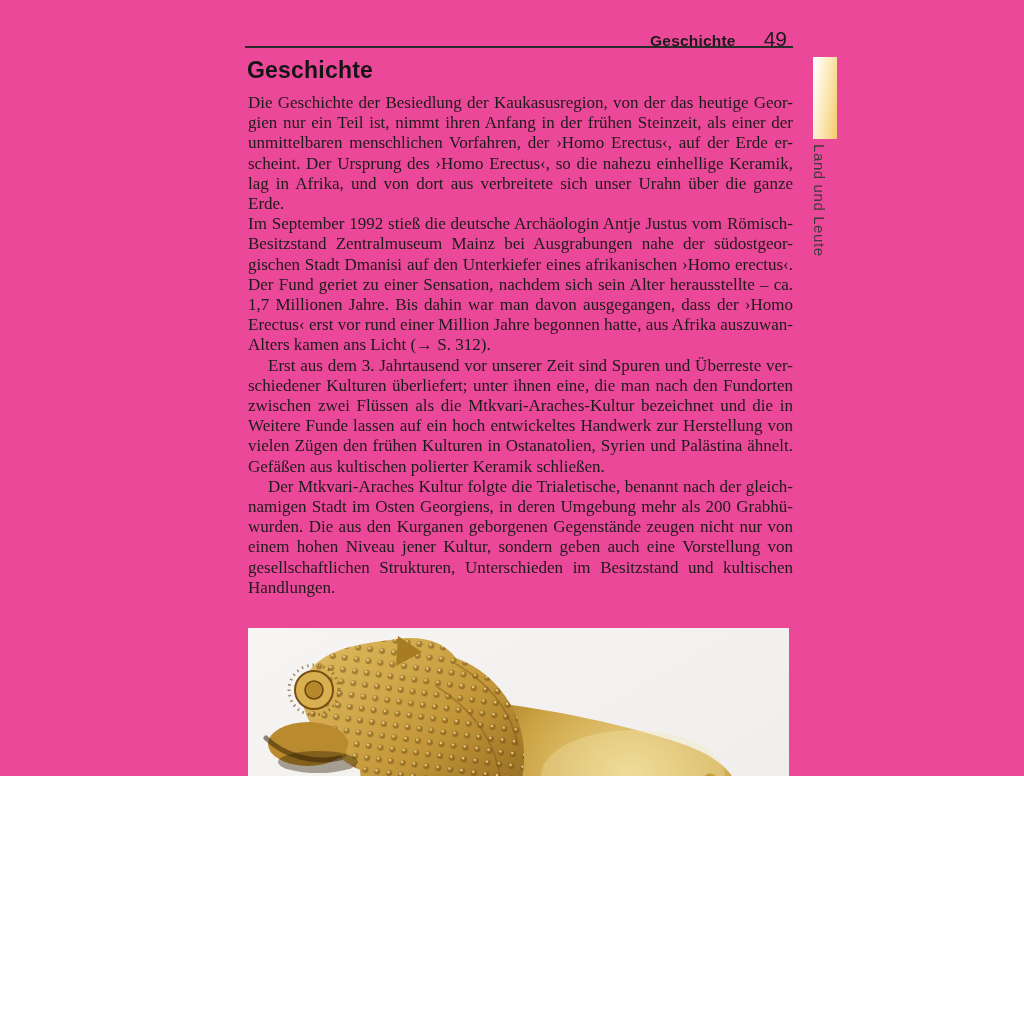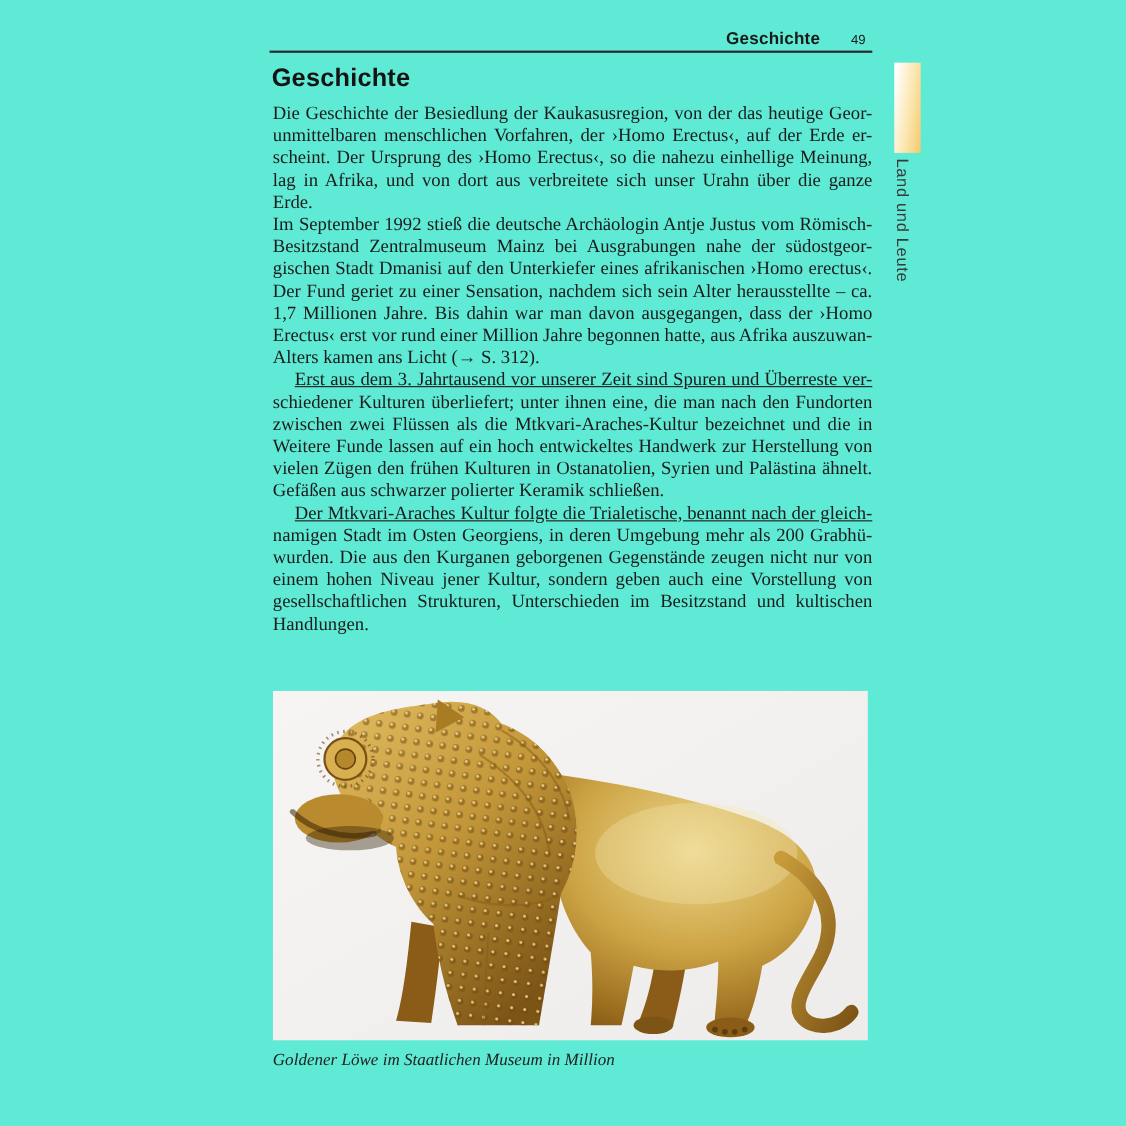--- a/index.html
+++ b/index.html
@@ -1,37 +1,37 @@
 <!DOCTYPE html>
 <html><head>
 <meta charset="utf-8">
 <style>
   html,body{margin:0;padding:0;background:#ffffff;}
-  .page{position:relative;width:1024px;height:1024px;background:#5eead4;overflow:hidden;
+  .page{position:relative;width:1024px;height:776px;background:#ec4899;overflow:hidden;
         font-family:"Liberation Serif",serif;color:#1c1c1c;}
 
   
   .running-header{position:absolute;left:248px;top:27px;width:545px;
     display:flex;justify-content:flex-end;align-items:baseline;gap:28px;
     font-family:"Liberation Sans",sans-serif;padding-right:6px;box-sizing:border-box;}
   .rh-section{font-weight:700;font-size:15.5px;color:#1a1a1a;letter-spacing:.2px;}
-  .rh-page{font-size:12px;color:#1a1a1a;}
+  .rh-page{font-size:21px;color:#1a1a1a;}
   .rule{position:absolute;left:245px;top:46px;width:548px;height:1.5px;background:#2a2a2a;}
 
   
   .title{position:absolute;left:247px;top:57px;margin:0;
     font-family:"Liberation Sans",sans-serif;font-weight:700;font-size:23px;
     color:#141414;letter-spacing:.2px;}
 
   
   .body-text{position:absolute;left:248px;top:93px;width:545px;
     font-size:17px;line-height:20.2px;color:#1b1b1b;}
   .line{text-align:justify;text-align-last:justify;white-space:normal;}
   .line.last{text-align-last:left;}
-  .line.indent{text-indent:20px;text-decoration:underline;}
+  .line.indent{text-indent:20px;}
 
   
   .photo{position:absolute;left:248px;top:628px;width:541px;height:318px;}
   .photo svg{display:block;}
   .caption{position:absolute;left:248px;top:955px;width:545px;
     font-style:italic;font-size:15.5px;color:#222222;}
 
   
   .tab-bar{position:absolute;left:813px;top:57px;width:24px;height:82px;
     background:linear-gradient(98deg,#ffffff 6%,#fbe7b3 55%,#f4ca6c 100%);}
@@ -49,38 +49,39 @@
     <span class="rh-section">Geschichte</span>
     <span class="rh-page">49</span>
   </header>
   <div class="rule"></div>
 
   <h1 class="title">Geschichte</h1>
 
   <div class="body-text" id="article-body">
       <div class="para">
         <div class="line">Die Geschichte der Besiedlung der Kaukasusregion, von der das heutige Geor-</div>
+        <div class="line">gien nur ein Teil ist, nimmt ihren Anfang in der frühen Steinzeit, als einer der</div>
         <div class="line">unmittelbaren menschlichen Vorfahren, der ›Homo Erectus‹, auf der Erde er-</div>
-        <div class="line">scheint. Der Ursprung des ›Homo Erectus‹, so die nahezu einhellige Meinung,</div>
+        <div class="line">scheint. Der Ursprung des ›Homo Erectus‹, so die nahezu einhellige Keramik,</div>
         <div class="line">lag in Afrika, und von dort aus verbreitete sich unser Urahn über die ganze Erde.</div>
         <div class="line">Im September 1992 stieß die deutsche Archäologin Antje Justus vom Römisch-</div>
         <div class="line">Besitzstand Zentralmuseum Mainz bei Ausgrabungen nahe der südostgeor-</div>
         <div class="line">gischen Stadt Dmanisi auf den Unterkiefer eines afrikanischen ›Homo erectus‹.</div>
         <div class="line">Der Fund geriet zu einer Sensation, nachdem sich sein Alter herausstellte – ca.</div>
         <div class="line">1,7 Millionen Jahre. Bis dahin war man davon ausgegangen, dass der ›Homo</div>
         <div class="line">Erectus‹ erst vor rund einer Million Jahre begonnen hatte, aus Afrika auszuwan-</div>
         <div class="line last">Alters kamen ans Licht (→ S. 312).</div>
       </div>
       <div class="para">
         <div class="line indent">Erst aus dem 3. Jahrtausend vor unserer Zeit sind Spuren und Überreste ver-</div>
         <div class="line">schiedener Kulturen überliefert; unter ihnen eine, die man nach den Fundorten</div>
         <div class="line">zwischen zwei Flüssen als die Mtkvari-Araches-Kultur bezeichnet und die in</div>
         <div class="line">Weitere Funde lassen auf ein hoch entwickeltes Handwerk zur Herstellung von</div>
         <div class="line">vielen Zügen den frühen Kulturen in Ostanatolien, Syrien und Palästina ähnelt.</div>
-        <div class="line last">Gefäßen aus schwarzer polierter Keramik schließen.</div>
+        <div class="line last">Gefäßen aus kultischen polierter Keramik schließen.</div>
       </div>
       <div class="para">
         <div class="line indent">Der Mtkvari-Araches Kultur folgte die Trialetische, benannt nach der gleich-</div>
         <div class="line">namigen Stadt im Osten Georgiens, in deren Umgebung mehr als 200 Grabhü-</div>
         <div class="line">wurden. Die aus den Kurganen geborgenen Gegenstände zeugen nicht nur von</div>
         <div class="line">einem hohen Niveau jener Kultur, sondern geben auch eine Vorstellung von</div>
         <div class="line">gesellschaftlichen Strukturen, Unterschieden im Besitzstand und kultischen</div>
         <div class="line last">Handlungen.</div>
       </div>
     </div>

